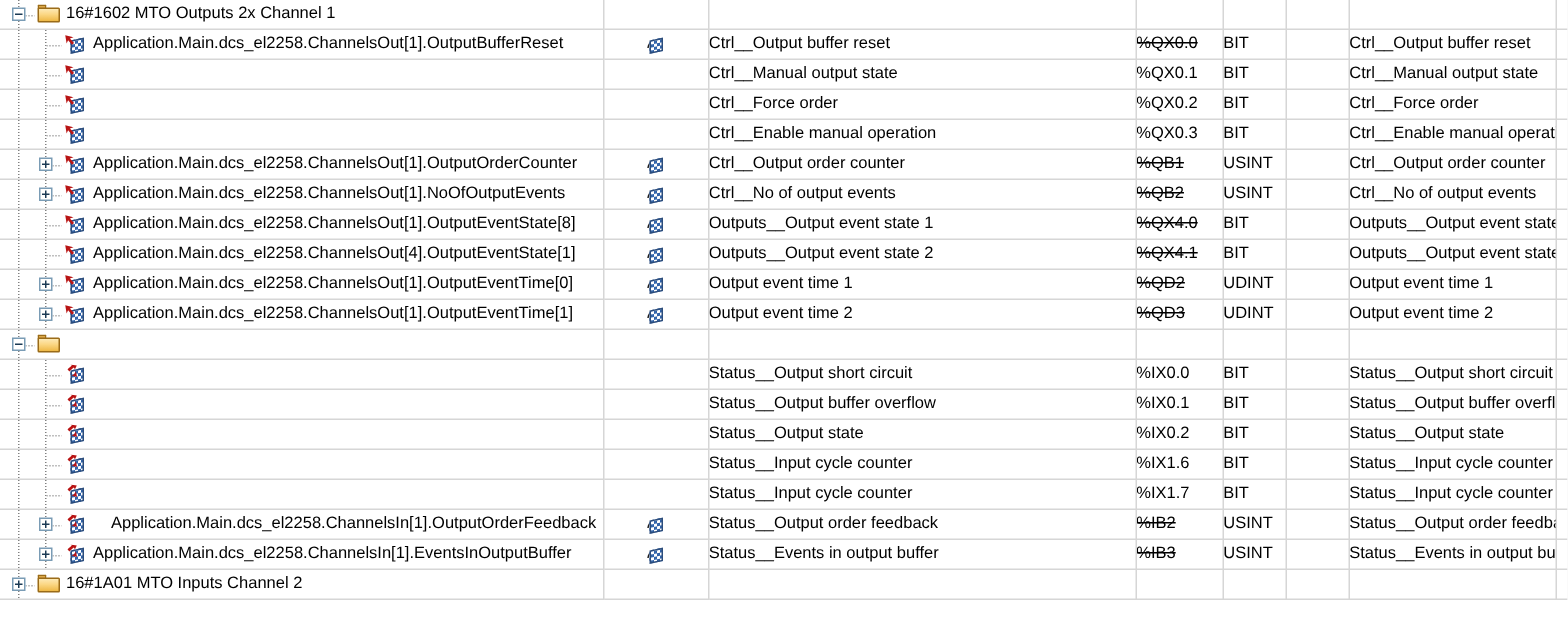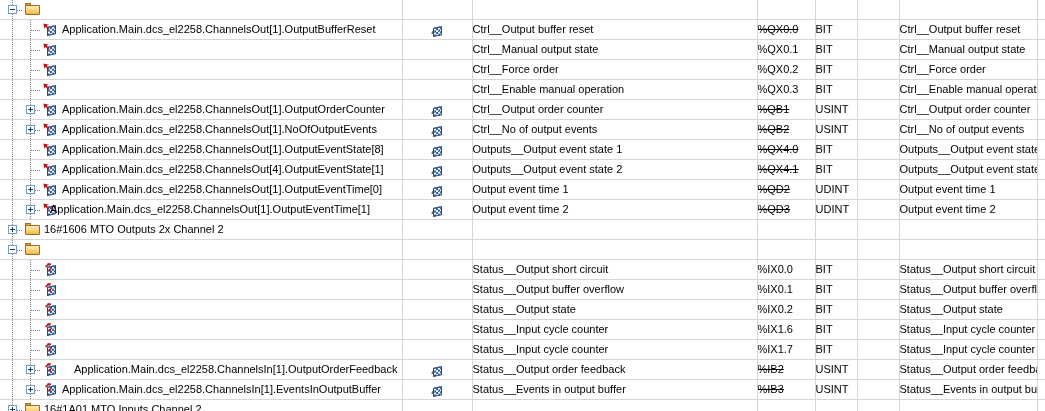--- a/index.html
+++ b/index.html
@@ -134,20 +134,21 @@
         <tr>
           <td class="treecell">
             <span class="tw">
               <span class="vline" style="left: 12px;"></span>
               <span class="hline" style="left: 13px; width: 10px;"></span>
               <span class="pm" style="left: 8px;"></span>
               <span class="folder" style="left: 25px;">
                 <span class="tab"></span>
                 <span class="body"></span>
               </span>
+              <span class="grouptext" style="left: 44px;">16#1602 MTO Outputs 2x Channel 1</span>
             </span>
           </td>
           <td class="center"></td>
           <td class="cell-pad"></td>
           <td class="cell-pad"></td>
           <td class="cell-pad"></td>
           <td class="cell-pad"></td>
           <td class="cell-pad"></td>
           <td></td>
         </tr>
@@ -405,275 +406,254 @@
               <span class="hline" style="left: 31px; width: 10px;"></span>
               <span class="pm plus" style="left: 26px;"></span>
               <span class="vicon" style="left: 43px;">
                 <span class="cube"></span>
                 <span class="arrow">
                   <svg width="8" height="8" viewBox="0 0 8 8">
                     <path d="M0.5 0.5 L6 1.8 L3.6 2.6 L6.4 5.6 L5.0 6.8 L2.4 3.8 L1.4 6 Z" fill="#b81414"></path>
                   </svg>
                 </span>
               </span>
-              <span class="vartext" style="left: 50px;">Application.Main.dcs_el2258.ChannelsOut[1].OutputEventTime[1]</span>
+              <span class="vartext" style="left: 62px;">Application.Main.dcs_el2258.ChannelsOut[1].OutputEventTime[1]</span>
             </span>
           </td>
           <td class="center"><span class="micon"><span class="curve"><svg width="12" height="7" viewBox="0 0 12 7">
                   <path d="M1 6 C1.5 1.5 6 0.5 9.5 2.2" stroke="#1c1c1c" stroke-width="1" fill="none"></path>
                   <path d="M10.8 0.6 L10.6 3.8 L7.6 2.2 Z" fill="#1c1c1c"></path>
                 </svg></span><span class="cube2"></span></span></td>
           <td class="cell-pad">Output event time 2</td>
           <td class="cell-pad struck">%QD3</td>
           <td class="cell-pad">UDINT</td>
           <td class="cell-pad"></td>
           <td class="cell-pad">Output event time 2</td>
+          <td></td>
+        </tr>
+        <tr>
+          <td class="treecell">
+            <span class="tw">
+              <span class="vline" style="left: 12px;"></span>
+              <span class="hline" style="left: 13px; width: 10px;"></span>
+              <span class="pm" style="left: 8px;"></span>
+              <span class="folder" style="left: 25px;">
+                <span class="tab"></span>
+                <span class="body"></span>
+              </span>
+            </span>
+          </td>
+          <td class="center"></td>
+          <td class="cell-pad"></td>
+          <td class="cell-pad"></td>
+          <td class="cell-pad"></td>
+          <td class="cell-pad"></td>
+          <td class="cell-pad"></td>
+          <td></td>
+        </tr>
+        <tr>
+          <td class="treecell">
+            <span class="tw">
+              <span class="vline" style="left: 12px;"></span>
+              <span class="vline" style="left: 30px;"></span>
+              <span class="hline" style="left: 31px; width: 10px;"></span>
+              <span class="vicon" style="left: 43px;">
+                <span class="cube"></span>
+                <span class="arrow">
+                  <svg width="9" height="9" viewBox="0 0 9 9">
+                    <path d="M8.2 0.6 L7.0 3.2 L6.1 2.0 L3.2 4.6 L2.0 3.2 L4.9 0.7 L3.8 0.0 Z" fill="#b81414"></path>
+                    <path d="M7.6 4.6 L8.4 8.4 L4.8 7.4 L6.2 6.6 Z" fill="#b81414"></path>
+                  </svg>
+                </span>
+              </span>
+              <span class="vartext" style="left: 62px;"></span>
+            </span>
+          </td>
+          <td class="center"></td>
+          <td class="cell-pad">Status__Output short circuit</td>
+          <td class="cell-pad">%IX0.0</td>
+          <td class="cell-pad">BIT</td>
+          <td class="cell-pad"></td>
+          <td class="cell-pad">Status__Output short circuit</td>
+          <td></td>
+        </tr>
+        <tr>
+          <td class="treecell">
+            <span class="tw">
+              <span class="vline" style="left: 12px;"></span>
+              <span class="vline" style="left: 30px;"></span>
+              <span class="hline" style="left: 31px; width: 10px;"></span>
+              <span class="vicon" style="left: 43px;">
+                <span class="cube"></span>
+                <span class="arrow">
+                  <svg width="9" height="9" viewBox="0 0 9 9">
+                    <path d="M8.2 0.6 L7.0 3.2 L6.1 2.0 L3.2 4.6 L2.0 3.2 L4.9 0.7 L3.8 0.0 Z" fill="#b81414"></path>
+                    <path d="M7.6 4.6 L8.4 8.4 L4.8 7.4 L6.2 6.6 Z" fill="#b81414"></path>
+                  </svg>
+                </span>
+              </span>
+              <span class="vartext" style="left: 62px;"></span>
+            </span>
+          </td>
+          <td class="center"></td>
+          <td class="cell-pad">Status__Output buffer overflow</td>
+          <td class="cell-pad">%IX0.1</td>
+          <td class="cell-pad">BIT</td>
+          <td class="cell-pad"></td>
+          <td class="cell-pad">Status__Output buffer overflow</td>
+          <td></td>
+        </tr>
+        <tr>
+          <td class="treecell">
+            <span class="tw">
+              <span class="vline" style="left: 12px;"></span>
+              <span class="vline" style="left: 30px;"></span>
+              <span class="hline" style="left: 31px; width: 10px;"></span>
+              <span class="vicon" style="left: 43px;">
+                <span class="cube"></span>
+                <span class="arrow">
+                  <svg width="9" height="9" viewBox="0 0 9 9">
+                    <path d="M8.2 0.6 L7.0 3.2 L6.1 2.0 L3.2 4.6 L2.0 3.2 L4.9 0.7 L3.8 0.0 Z" fill="#b81414"></path>
+                    <path d="M7.6 4.6 L8.4 8.4 L4.8 7.4 L6.2 6.6 Z" fill="#b81414"></path>
+                  </svg>
+                </span>
+              </span>
+              <span class="vartext" style="left: 62px;"></span>
+            </span>
+          </td>
+          <td class="center"></td>
+          <td class="cell-pad">Status__Output state</td>
+          <td class="cell-pad">%IX0.2</td>
+          <td class="cell-pad">BIT</td>
+          <td class="cell-pad"></td>
+          <td class="cell-pad">Status__Output state</td>
+          <td></td>
+        </tr>
+        <tr>
+          <td class="treecell">
+            <span class="tw">
+              <span class="vline" style="left: 12px;"></span>
+              <span class="vline" style="left: 30px;"></span>
+              <span class="hline" style="left: 31px; width: 10px;"></span>
+              <span class="vicon" style="left: 43px;">
+                <span class="cube"></span>
+                <span class="arrow">
+                  <svg width="9" height="9" viewBox="0 0 9 9">
+                    <path d="M8.2 0.6 L7.0 3.2 L6.1 2.0 L3.2 4.6 L2.0 3.2 L4.9 0.7 L3.8 0.0 Z" fill="#b81414"></path>
+                    <path d="M7.6 4.6 L8.4 8.4 L4.8 7.4 L6.2 6.6 Z" fill="#b81414"></path>
+                  </svg>
+                </span>
+              </span>
+              <span class="vartext" style="left: 62px;"></span>
+            </span>
+          </td>
+          <td class="center"></td>
+          <td class="cell-pad">Status__Input cycle counter</td>
+          <td class="cell-pad">%IX1.6</td>
+          <td class="cell-pad">BIT</td>
+          <td class="cell-pad"></td>
+          <td class="cell-pad">Status__Input cycle counter</td>
+          <td></td>
+        </tr>
+        <tr>
+          <td class="treecell">
+            <span class="tw">
+              <span class="vline" style="left: 12px;"></span>
+              <span class="vline" style="left: 30px;"></span>
+              <span class="hline" style="left: 31px; width: 10px;"></span>
+              <span class="vicon" style="left: 43px;">
+                <span class="cube"></span>
+                <span class="arrow">
+                  <svg width="9" height="9" viewBox="0 0 9 9">
+                    <path d="M8.2 0.6 L7.0 3.2 L6.1 2.0 L3.2 4.6 L2.0 3.2 L4.9 0.7 L3.8 0.0 Z" fill="#b81414"></path>
+                    <path d="M7.6 4.6 L8.4 8.4 L4.8 7.4 L6.2 6.6 Z" fill="#b81414"></path>
+                  </svg>
+                </span>
+              </span>
+              <span class="vartext" style="left: 62px;"></span>
+            </span>
+          </td>
+          <td class="center"></td>
+          <td class="cell-pad">Status__Input cycle counter</td>
+          <td class="cell-pad">%IX1.7</td>
+          <td class="cell-pad">BIT</td>
+          <td class="cell-pad"></td>
+          <td class="cell-pad">Status__Input cycle counter</td>
+          <td></td>
+        </tr>
+        <tr>
+          <td class="treecell">
+            <span class="tw">
+              <span class="vline" style="left: 12px;"></span>
+              <span class="vline" style="left: 30px;"></span>
+              <span class="hline" style="left: 31px; width: 10px;"></span>
+              <span class="pm plus" style="left: 26px;"></span>
+              <span class="vicon" style="left: 43px;">
+                <span class="cube"></span>
+                <span class="arrow">
+                  <svg width="9" height="9" viewBox="0 0 9 9">
+                    <path d="M8.2 0.6 L7.0 3.2 L6.1 2.0 L3.2 4.6 L2.0 3.2 L4.9 0.7 L3.8 0.0 Z" fill="#b81414"></path>
+                    <path d="M7.6 4.6 L8.4 8.4 L4.8 7.4 L6.2 6.6 Z" fill="#b81414"></path>
+                  </svg>
+                </span>
+              </span>
+              <span class="vartext" style="left: 74px;">Application.Main.dcs_el2258.ChannelsIn[1].OutputOrderFeedback</span>
+            </span>
+          </td>
+          <td class="center"><span class="micon"><span class="curve"><svg width="12" height="7" viewBox="0 0 12 7">
+                  <path d="M1 6 C1.5 1.5 6 0.5 9.5 2.2" stroke="#1c1c1c" stroke-width="1" fill="none"></path>
+                  <path d="M10.8 0.6 L10.6 3.8 L7.6 2.2 Z" fill="#1c1c1c"></path>
+                </svg></span><span class="cube2"></span></span></td>
+          <td class="cell-pad">Status__Output order feedback</td>
+          <td class="cell-pad struck">%IB2</td>
+          <td class="cell-pad">USINT</td>
+          <td class="cell-pad"></td>
+          <td class="cell-pad">Status__Output order feedback</td>
+          <td></td>
+        </tr>
+        <tr>
+          <td class="treecell">
+            <span class="tw">
+              <span class="vline" style="left: 12px;"></span>
+              <span class="vline" style="left: 30px;"></span>
+              <span class="hline" style="left: 31px; width: 10px;"></span>
+              <span class="pm plus" style="left: 26px;"></span>
+              <span class="vicon" style="left: 43px;">
+                <span class="cube"></span>
+                <span class="arrow">
+                  <svg width="9" height="9" viewBox="0 0 9 9">
+                    <path d="M8.2 0.6 L7.0 3.2 L6.1 2.0 L3.2 4.6 L2.0 3.2 L4.9 0.7 L3.8 0.0 Z" fill="#b81414"></path>
+                    <path d="M7.6 4.6 L8.4 8.4 L4.8 7.4 L6.2 6.6 Z" fill="#b81414"></path>
+                  </svg>
+                </span>
+              </span>
+              <span class="vartext" style="left: 62px;">Application.Main.dcs_el2258.ChannelsIn[1].EventsInOutputBuffer</span>
+            </span>
+          </td>
+          <td class="center"><span class="micon"><span class="curve"><svg width="12" height="7" viewBox="0 0 12 7">
+                  <path d="M1 6 C1.5 1.5 6 0.5 9.5 2.2" stroke="#1c1c1c" stroke-width="1" fill="none"></path>
+                  <path d="M10.8 0.6 L10.6 3.8 L7.6 2.2 Z" fill="#1c1c1c"></path>
+                </svg></span><span class="cube2"></span></span></td>
+          <td class="cell-pad">Status__Events in output buffer</td>
+          <td class="cell-pad struck">%IB3</td>
+          <td class="cell-pad">USINT</td>
+          <td class="cell-pad"></td>
+          <td class="cell-pad">Status__Events in output buffer</td>
           <td></td>
         </tr>
         <tr>
           <td class="treecell">
             <span class="tw">
               <span class="vline" style="left: 12px;"></span>
               <span class="hline" style="left: 13px; width: 10px;"></span>
               <span class="pm plus" style="left: 8px;"></span>
               <span class="folder" style="left: 25px;">
                 <span class="tab"></span>
                 <span class="body"></span>
               </span>
-              <span class="grouptext" style="left: 44px;">16#1606 MTO Outputs 2x Channel 2</span>
-            </span>
-          </td>
-          <td class="center"></td>
-          <td class="cell-pad"></td>
-          <td class="cell-pad"></td>
-          <td class="cell-pad"></td>
-          <td class="cell-pad"></td>
-          <td class="cell-pad"></td>
-          <td></td>
-        </tr>
-        <tr>
-          <td class="treecell">
-            <span class="tw">
-              <span class="vline" style="left: 12px;"></span>
-              <span class="hline" style="left: 13px; width: 10px;"></span>
-              <span class="pm" style="left: 8px;"></span>
-              <span class="folder" style="left: 25px;">
-                <span class="tab"></span>
-                <span class="body"></span>
-              </span>
-            </span>
-          </td>
-          <td class="center"></td>
-          <td class="cell-pad"></td>
-          <td class="cell-pad"></td>
-          <td class="cell-pad"></td>
-          <td class="cell-pad"></td>
-          <td class="cell-pad"></td>
-          <td></td>
-        </tr>
-        <tr>
-          <td class="treecell">
-            <span class="tw">
-              <span class="vline" style="left: 12px;"></span>
-              <span class="vline" style="left: 30px;"></span>
-              <span class="hline" style="left: 31px; width: 10px;"></span>
-              <span class="vicon" style="left: 43px;">
-                <span class="cube"></span>
-                <span class="arrow">
-                  <svg width="9" height="9" viewBox="0 0 9 9">
-                    <path d="M8.2 0.6 L7.0 3.2 L6.1 2.0 L3.2 4.6 L2.0 3.2 L4.9 0.7 L3.8 0.0 Z" fill="#b81414"></path>
-                    <path d="M7.6 4.6 L8.4 8.4 L4.8 7.4 L6.2 6.6 Z" fill="#b81414"></path>
-                  </svg>
-                </span>
-              </span>
-              <span class="vartext" style="left: 62px;"></span>
-            </span>
-          </td>
-          <td class="center"></td>
-          <td class="cell-pad">Status__Output short circuit</td>
-          <td class="cell-pad">%IX0.0</td>
-          <td class="cell-pad">BIT</td>
-          <td class="cell-pad"></td>
-          <td class="cell-pad">Status__Output short circuit</td>
-          <td></td>
-        </tr>
-        <tr>
-          <td class="treecell">
-            <span class="tw">
-              <span class="vline" style="left: 12px;"></span>
-              <span class="vline" style="left: 30px;"></span>
-              <span class="hline" style="left: 31px; width: 10px;"></span>
-              <span class="vicon" style="left: 43px;">
-                <span class="cube"></span>
-                <span class="arrow">
-                  <svg width="9" height="9" viewBox="0 0 9 9">
-                    <path d="M8.2 0.6 L7.0 3.2 L6.1 2.0 L3.2 4.6 L2.0 3.2 L4.9 0.7 L3.8 0.0 Z" fill="#b81414"></path>
-                    <path d="M7.6 4.6 L8.4 8.4 L4.8 7.4 L6.2 6.6 Z" fill="#b81414"></path>
-                  </svg>
-                </span>
-              </span>
-              <span class="vartext" style="left: 62px;"></span>
-            </span>
-          </td>
-          <td class="center"></td>
-          <td class="cell-pad">Status__Output buffer overflow</td>
-          <td class="cell-pad">%IX0.1</td>
-          <td class="cell-pad">BIT</td>
-          <td class="cell-pad"></td>
-          <td class="cell-pad">Status__Output buffer overflow</td>
-          <td></td>
-        </tr>
-        <tr>
-          <td class="treecell">
-            <span class="tw">
-              <span class="vline" style="left: 12px;"></span>
-              <span class="vline" style="left: 30px;"></span>
-              <span class="hline" style="left: 31px; width: 10px;"></span>
-              <span class="vicon" style="left: 43px;">
-                <span class="cube"></span>
-                <span class="arrow">
-                  <svg width="9" height="9" viewBox="0 0 9 9">
-                    <path d="M8.2 0.6 L7.0 3.2 L6.1 2.0 L3.2 4.6 L2.0 3.2 L4.9 0.7 L3.8 0.0 Z" fill="#b81414"></path>
-                    <path d="M7.6 4.6 L8.4 8.4 L4.8 7.4 L6.2 6.6 Z" fill="#b81414"></path>
-                  </svg>
-                </span>
-              </span>
-              <span class="vartext" style="left: 62px;"></span>
-            </span>
-          </td>
-          <td class="center"></td>
-          <td class="cell-pad">Status__Output state</td>
-          <td class="cell-pad">%IX0.2</td>
-          <td class="cell-pad">BIT</td>
-          <td class="cell-pad"></td>
-          <td class="cell-pad">Status__Output state</td>
-          <td></td>
-        </tr>
-        <tr>
-          <td class="treecell">
-            <span class="tw">
-              <span class="vline" style="left: 12px;"></span>
-              <span class="vline" style="left: 30px;"></span>
-              <span class="hline" style="left: 31px; width: 10px;"></span>
-              <span class="vicon" style="left: 43px;">
-                <span class="cube"></span>
-                <span class="arrow">
-                  <svg width="9" height="9" viewBox="0 0 9 9">
-                    <path d="M8.2 0.6 L7.0 3.2 L6.1 2.0 L3.2 4.6 L2.0 3.2 L4.9 0.7 L3.8 0.0 Z" fill="#b81414"></path>
-                    <path d="M7.6 4.6 L8.4 8.4 L4.8 7.4 L6.2 6.6 Z" fill="#b81414"></path>
-                  </svg>
-                </span>
-              </span>
-              <span class="vartext" style="left: 62px;"></span>
-            </span>
-          </td>
-          <td class="center"></td>
-          <td class="cell-pad">Status__Input cycle counter</td>
-          <td class="cell-pad">%IX1.6</td>
-          <td class="cell-pad">BIT</td>
-          <td class="cell-pad"></td>
-          <td class="cell-pad">Status__Input cycle counter</td>
-          <td></td>
-        </tr>
-        <tr>
-          <td class="treecell">
-            <span class="tw">
-              <span class="vline" style="left: 12px;"></span>
-              <span class="vline" style="left: 30px;"></span>
-              <span class="hline" style="left: 31px; width: 10px;"></span>
-              <span class="vicon" style="left: 43px;">
-                <span class="cube"></span>
-                <span class="arrow">
-                  <svg width="9" height="9" viewBox="0 0 9 9">
-                    <path d="M8.2 0.6 L7.0 3.2 L6.1 2.0 L3.2 4.6 L2.0 3.2 L4.9 0.7 L3.8 0.0 Z" fill="#b81414"></path>
-                    <path d="M7.6 4.6 L8.4 8.4 L4.8 7.4 L6.2 6.6 Z" fill="#b81414"></path>
-                  </svg>
-                </span>
-              </span>
-              <span class="vartext" style="left: 62px;"></span>
-            </span>
-          </td>
-          <td class="center"></td>
-          <td class="cell-pad">Status__Input cycle counter</td>
-          <td class="cell-pad">%IX1.7</td>
-          <td class="cell-pad">BIT</td>
-          <td class="cell-pad"></td>
-          <td class="cell-pad">Status__Input cycle counter</td>
-          <td></td>
-        </tr>
-        <tr>
-          <td class="treecell">
-            <span class="tw">
-              <span class="vline" style="left: 12px;"></span>
-              <span class="vline" style="left: 30px;"></span>
-              <span class="hline" style="left: 31px; width: 10px;"></span>
-              <span class="pm plus" style="left: 26px;"></span>
-              <span class="vicon" style="left: 43px;">
-                <span class="cube"></span>
-                <span class="arrow">
-                  <svg width="9" height="9" viewBox="0 0 9 9">
-                    <path d="M8.2 0.6 L7.0 3.2 L6.1 2.0 L3.2 4.6 L2.0 3.2 L4.9 0.7 L3.8 0.0 Z" fill="#b81414"></path>
-                    <path d="M7.6 4.6 L8.4 8.4 L4.8 7.4 L6.2 6.6 Z" fill="#b81414"></path>
-                  </svg>
-                </span>
-              </span>
-              <span class="vartext" style="left: 74px;">Application.Main.dcs_el2258.ChannelsIn[1].OutputOrderFeedback</span>
-            </span>
-          </td>
-          <td class="center"><span class="micon"><span class="curve"><svg width="12" height="7" viewBox="0 0 12 7">
-                  <path d="M1 6 C1.5 1.5 6 0.5 9.5 2.2" stroke="#1c1c1c" stroke-width="1" fill="none"></path>
-                  <path d="M10.8 0.6 L10.6 3.8 L7.6 2.2 Z" fill="#1c1c1c"></path>
-                </svg></span><span class="cube2"></span></span></td>
-          <td class="cell-pad">Status__Output order feedback</td>
-          <td class="cell-pad struck">%IB2</td>
-          <td class="cell-pad">USINT</td>
-          <td class="cell-pad"></td>
-          <td class="cell-pad">Status__Output order feedback</td>
-          <td></td>
-        </tr>
-        <tr>
-          <td class="treecell">
-            <span class="tw">
-              <span class="vline" style="left: 12px;"></span>
-              <span class="vline" style="left: 30px;"></span>
-              <span class="hline" style="left: 31px; width: 10px;"></span>
-              <span class="pm plus" style="left: 26px;"></span>
-              <span class="vicon" style="left: 43px;">
-                <span class="cube"></span>
-                <span class="arrow">
-                  <svg width="9" height="9" viewBox="0 0 9 9">
-                    <path d="M8.2 0.6 L7.0 3.2 L6.1 2.0 L3.2 4.6 L2.0 3.2 L4.9 0.7 L3.8 0.0 Z" fill="#b81414"></path>
-                    <path d="M7.6 4.6 L8.4 8.4 L4.8 7.4 L6.2 6.6 Z" fill="#b81414"></path>
-                  </svg>
-                </span>
-              </span>
-              <span class="vartext" style="left: 62px;">Application.Main.dcs_el2258.ChannelsIn[1].EventsInOutputBuffer</span>
-            </span>
-          </td>
-          <td class="center"><span class="micon"><span class="curve"><svg width="12" height="7" viewBox="0 0 12 7">
-                  <path d="M1 6 C1.5 1.5 6 0.5 9.5 2.2" stroke="#1c1c1c" stroke-width="1" fill="none"></path>
-                  <path d="M10.8 0.6 L10.6 3.8 L7.6 2.2 Z" fill="#1c1c1c"></path>
-                </svg></span><span class="cube2"></span></span></td>
-          <td class="cell-pad">Status__Events in output buffer</td>
-          <td class="cell-pad struck">%IB3</td>
-          <td class="cell-pad">USINT</td>
-          <td class="cell-pad"></td>
-          <td class="cell-pad">Status__Events in output buffer</td>
-          <td></td>
-        </tr>
-        <tr>
-          <td class="treecell">
-            <span class="tw">
-              <span class="vline" style="left: 12px;"></span>
-              <span class="hline" style="left: 13px; width: 10px;"></span>
-              <span class="pm plus" style="left: 8px;"></span>
-              <span class="folder" style="left: 25px;">
-                <span class="tab"></span>
-                <span class="body"></span>
-              </span>
               <span class="grouptext" style="left: 44px;">16#1A01 MTO Inputs Channel 2</span>
             </span>
           </td>
           <td class="center"></td>
           <td class="cell-pad"></td>
           <td class="cell-pad"></td>
           <td class="cell-pad"></td>
           <td class="cell-pad"></td>
           <td class="cell-pad"></td>
           <td></td>

